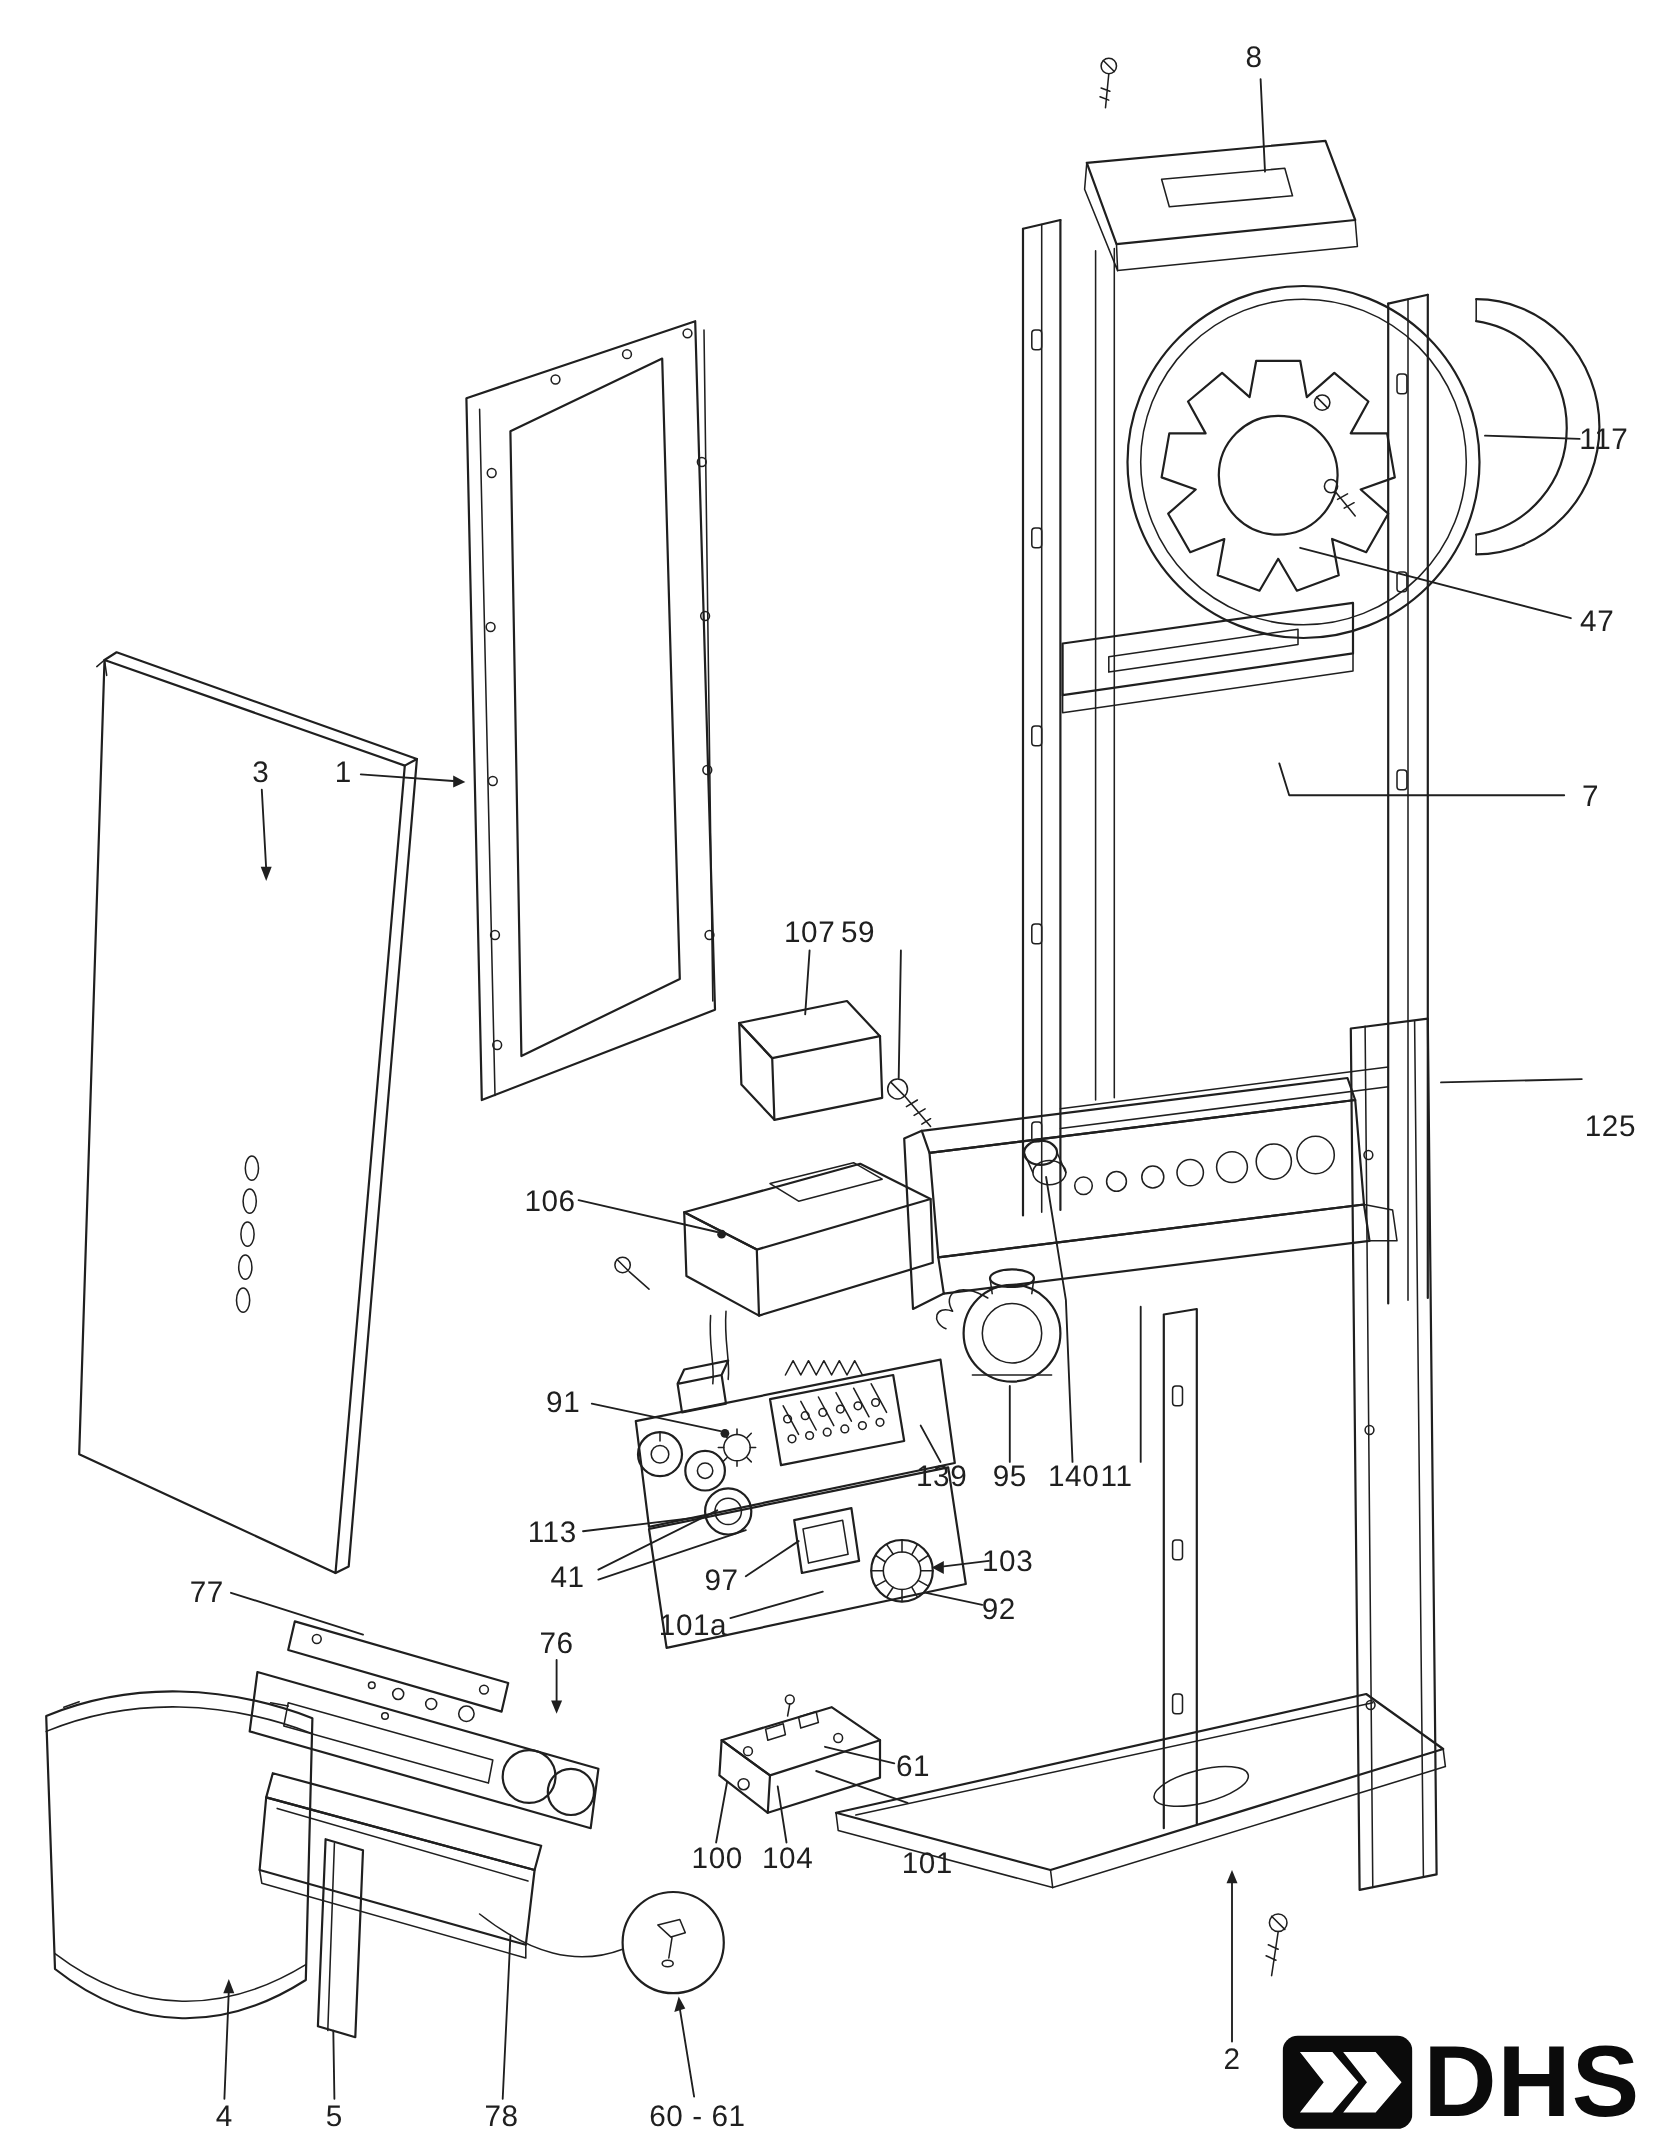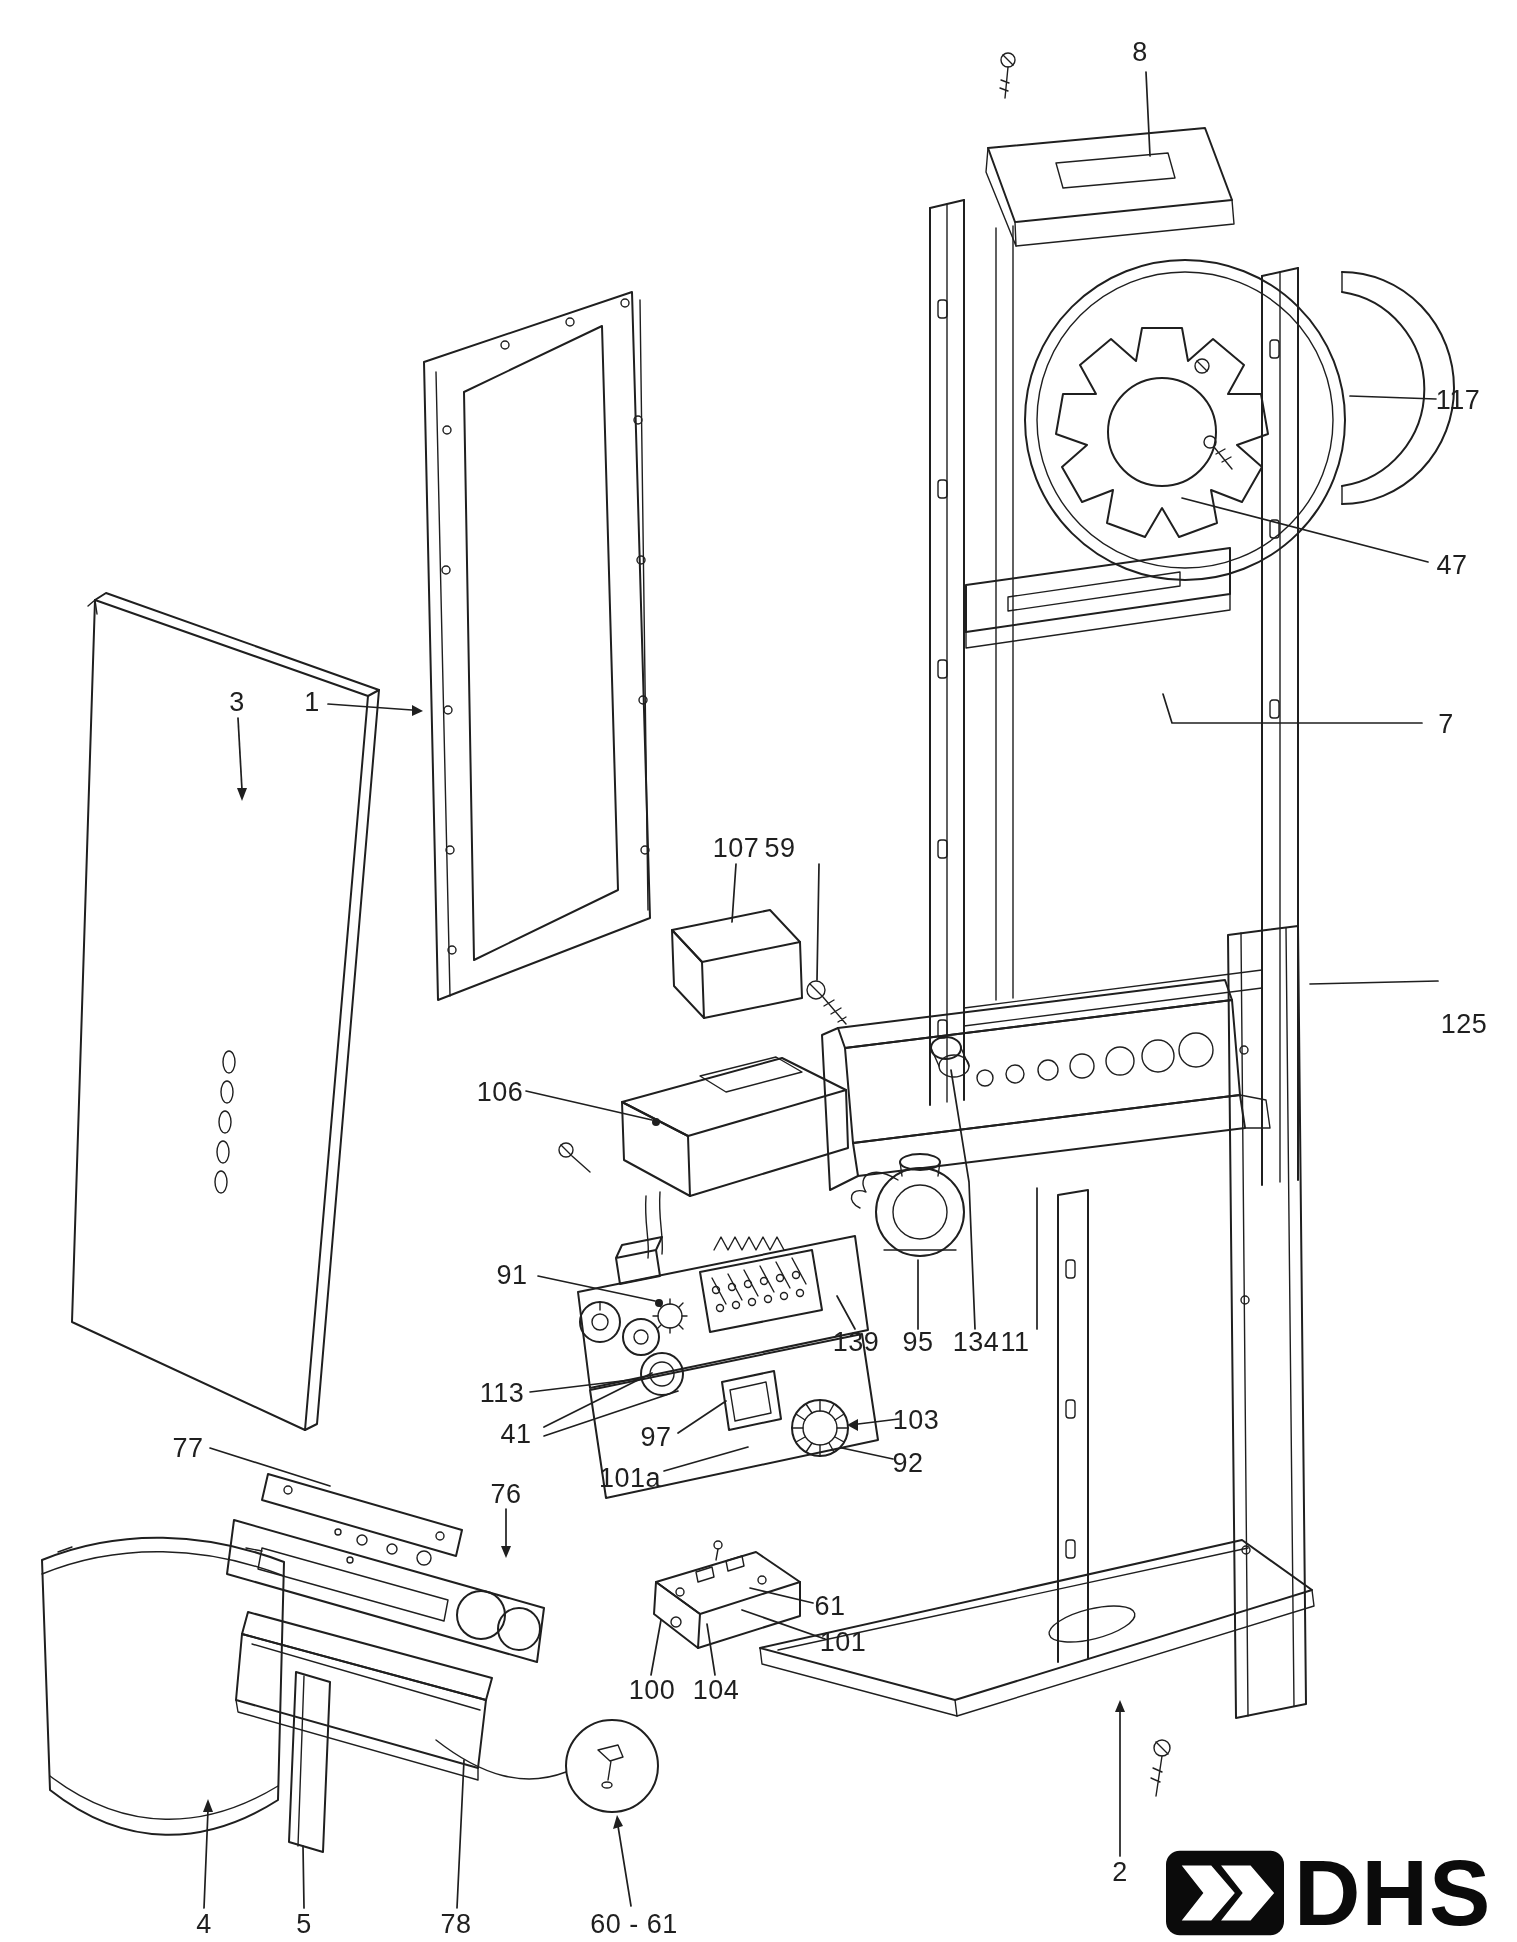--- a/index.html
+++ b/index.html
@@ -341,28 +341,28 @@
   <div class="callout" style="left:736px;top:848px">107</div>
   <div class="callout" style="left:780px;top:848px">59</div>
   <div class="callout" style="left:500px;top:1092px">106</div>
   <div class="callout" style="left:512px;top:1275px">91</div>
   <div class="callout" style="left:502px;top:1393px">113</div>
   <div class="callout" style="left:516px;top:1434px">41</div>
   <div class="callout" style="left:656px;top:1437px">97</div>
   <div class="callout" style="left:630px;top:1478px">101a</div>
   <div class="callout" style="left:856px;top:1342px">139</div>
   <div class="callout" style="left:918px;top:1342px">95</div>
-  <div class="callout" style="left:976px;top:1342px">134</div>
+  <div class="callout" style="left:976px;top:1342px">140</div>
   <div class="callout" style="left:1015px;top:1342px">11</div>
   <div class="callout" style="left:916px;top:1420px">103</div>
   <div class="callout" style="left:908px;top:1463px">92</div>
   <div class="callout" style="left:188px;top:1448px">77</div>
   <div class="callout" style="left:506px;top:1494px">76</div>
   <div class="callout" style="left:830px;top:1606px">61</div>
-  <div class="callout" style="left:843px;top:1642px">101</div>
+  <div class="callout" style="left:843px;top:1694px">101</div>
   <div class="callout" style="left:652px;top:1690px">100</div>
   <div class="callout" style="left:716px;top:1690px">104</div>
   <div class="callout" style="left:204px;top:1924px">4</div>
   <div class="callout" style="left:304px;top:1924px">5</div>
   <div class="callout" style="left:456px;top:1924px">78</div>
   <div class="callout" style="left:634px;top:1924px">60 - 61</div>
   <div class="callout" style="left:1120px;top:1872px">2</div>
 
   <div class="logo">
     <svg width="118" height="86" viewBox="0 0 120 86">

